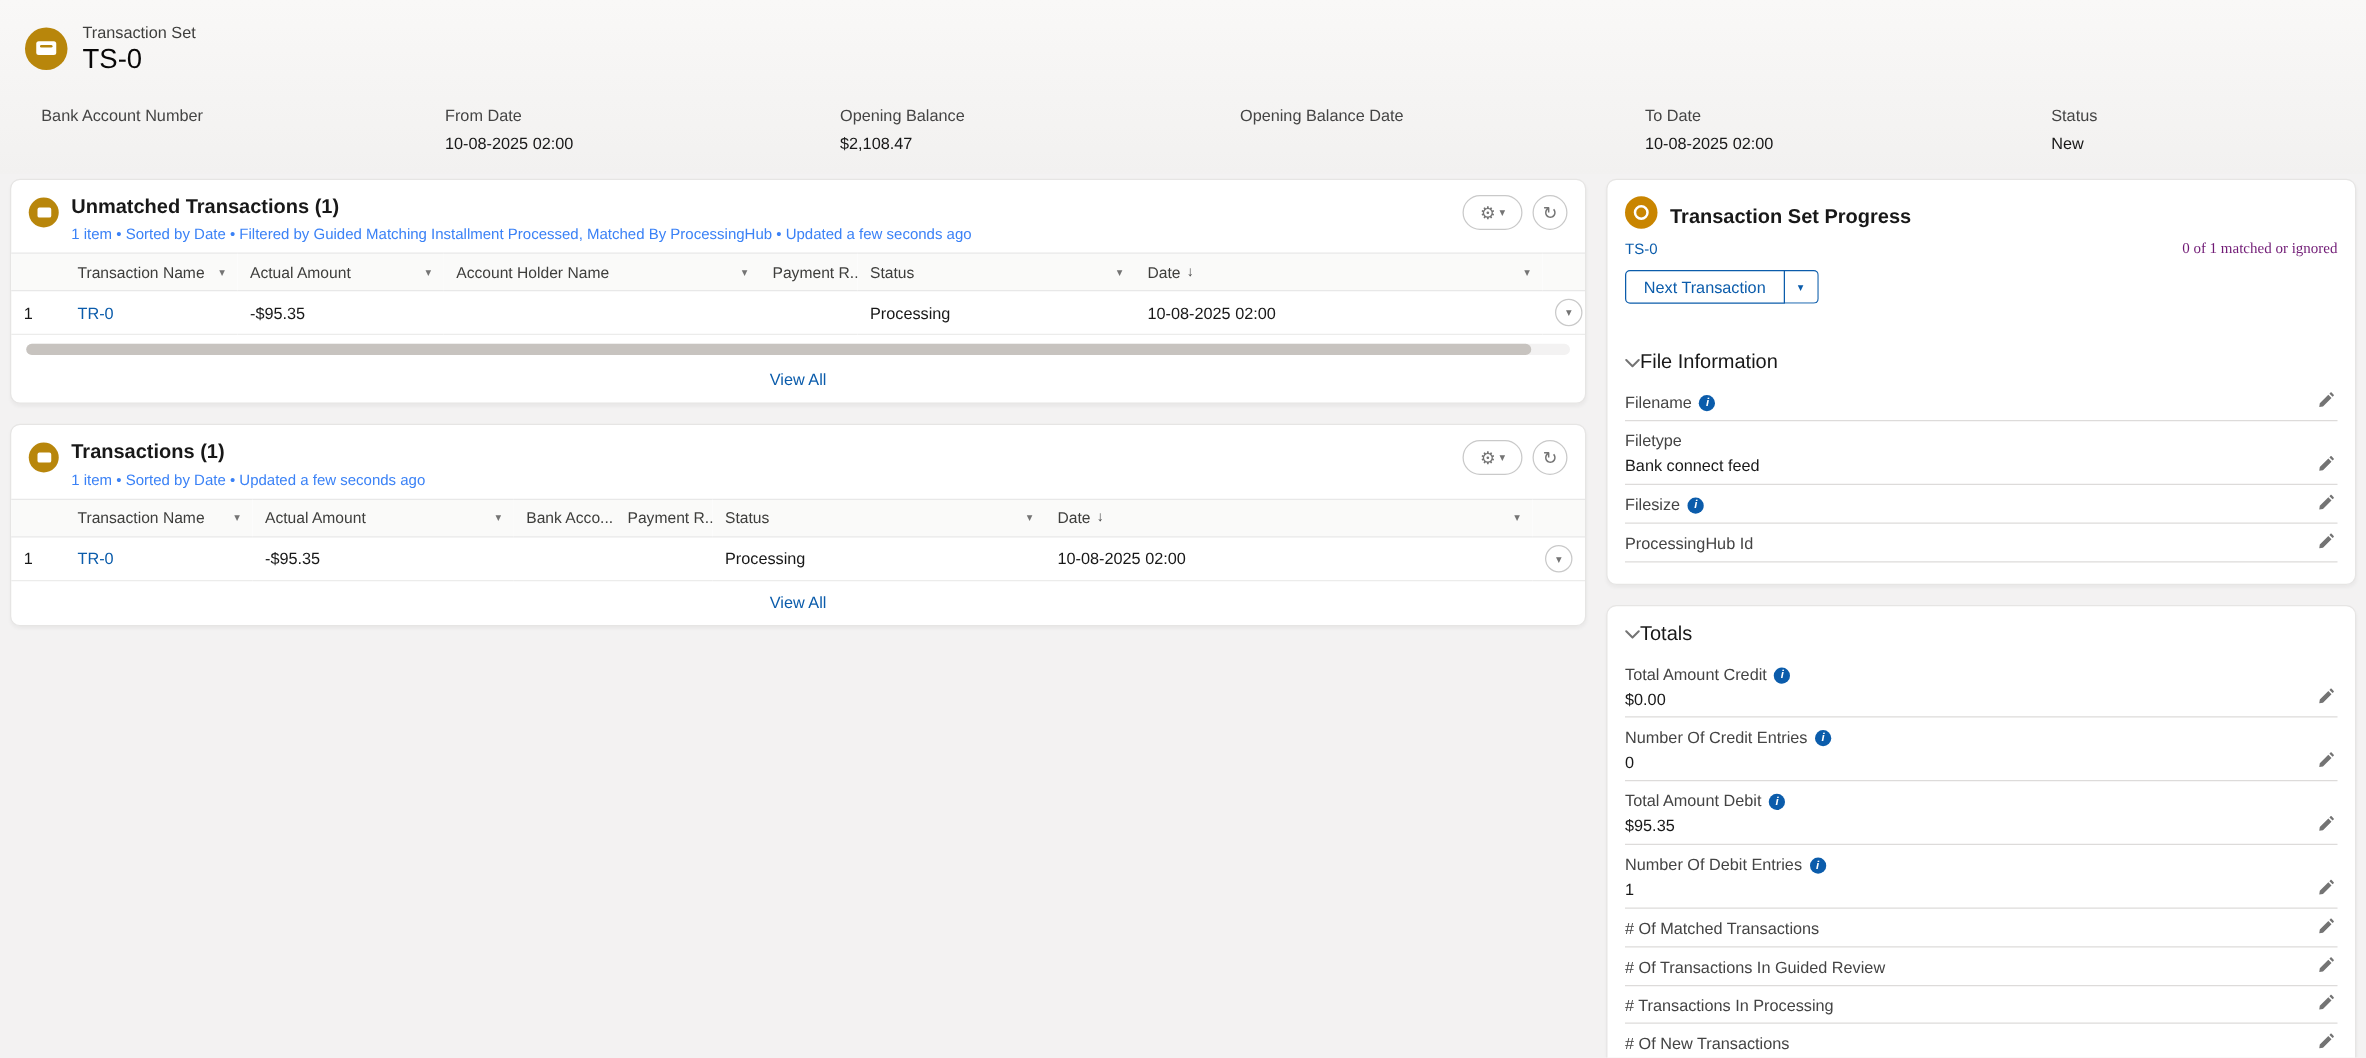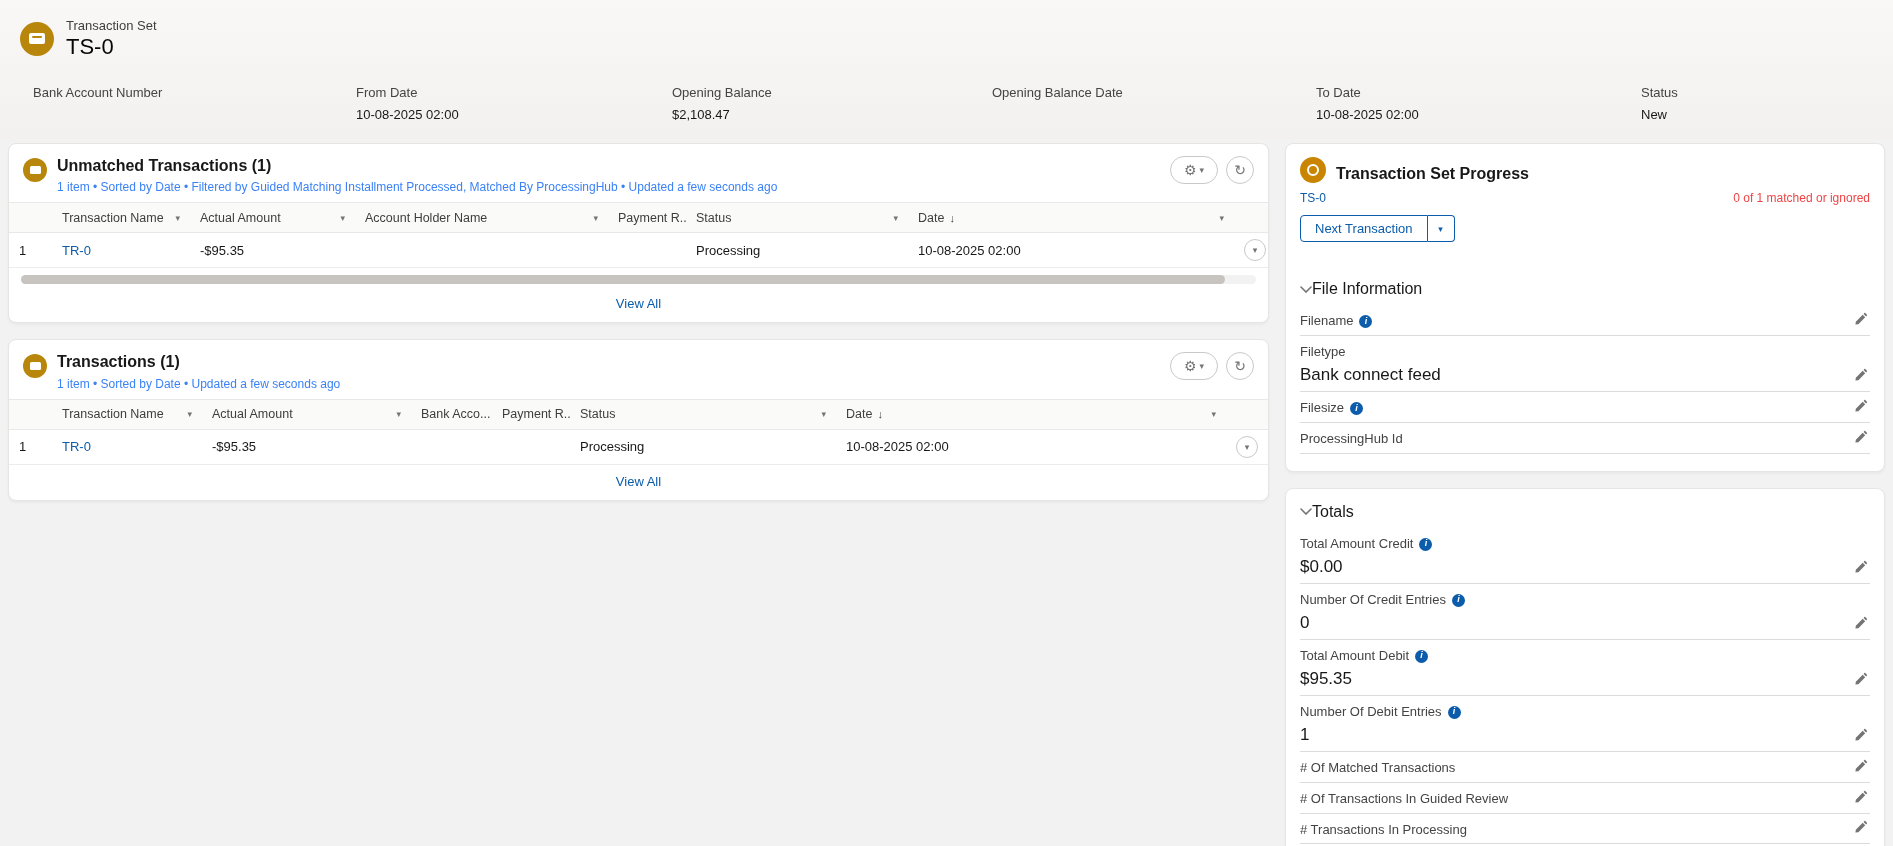--- a/index.html
+++ b/index.html
@@ -83,21 +83,21 @@
 
   
   .prog-head { display:flex; align-items:flex-end; gap:10px; padding:13px 14px 6px 14px; }
   .prog-icon {
     width:26px; height:26px; border-radius:50%; background:#c98500; flex:none;
     display:flex; align-items:center; justify-content:center;
   }
   .prog-icon .ring { width:12px; height:12px; border:2px solid #fff; border-radius:50%; }
   .prog-title { font-size:16px; font-weight:600; color:#181818; margin:0; }
   .prog-sub { display:flex; justify-content:space-between; align-items:center; padding:2px 14px 0 14px; font-size:12px; }
-  .matched-summary { color:#ef4444; }
+  .matched-summary { color:#701a75;font-family:Liberation Serif, serif; }
   .btn-row { padding:10px 14px 4px 14px; }
   .btn-group { display:inline-flex; }
   .btn-brand-outline {
     height:27px; padding:0 14px; background:#fff; border:1px solid #0b5cab; color:#0b5cab;
     font-size:13px; font-family:inherit; border-radius:4px 0 0 4px; cursor:pointer;
   }
   .btn-dd {
     width:27px; height:27px; background:#fff; border:1px solid #0b5cab; border-left:none;
     color:#0b5cab; font-size:9px; border-radius:0 4px 4px 0; cursor:pointer;
     display:flex; align-items:center; justify-content:center;
@@ -106,21 +106,21 @@
   .section { padding:4px 14px 14px 14px; }
   .section.first { margin-top:20px; }
   .sec-head {
     display:flex; align-items:center; gap:0; padding:10px 0; cursor:pointer;
     font-size:16px; color:#181818; font-weight:400;
   }
   .chev-svg { flex:none; }
 
   .fld { position:relative; border-bottom:1px solid #dddbda; padding:5px 34px 5px 0; margin-bottom:3px; min-height:27px; }
   .fld-label { font-size:13px; color:#444; display:flex; align-items:center; gap:6px; line-height:1.3; }
-  .fld-value { font-size:17px; color:#181818; margin-top:3px; line-height:1.3; min-height:0; }
+  .fld-value { font-size:13px; color:#181818; margin-top:3px; line-height:1.3; min-height:0; }
   .fld-value:empty { margin-top:0; }
   .info-dot {
     width:13px; height:13px; border-radius:50%; background:#0b5cab; color:#fff;
     font-size:9px; font-style:italic; font-weight:700;
     display:inline-flex; align-items:center; justify-content:center; cursor:pointer;
   }
   .edit-btn { position:absolute; right:0; bottom:4px; border:none; background:none; padding:2px; cursor:pointer; }
 </style>
 </head>
 <body>

